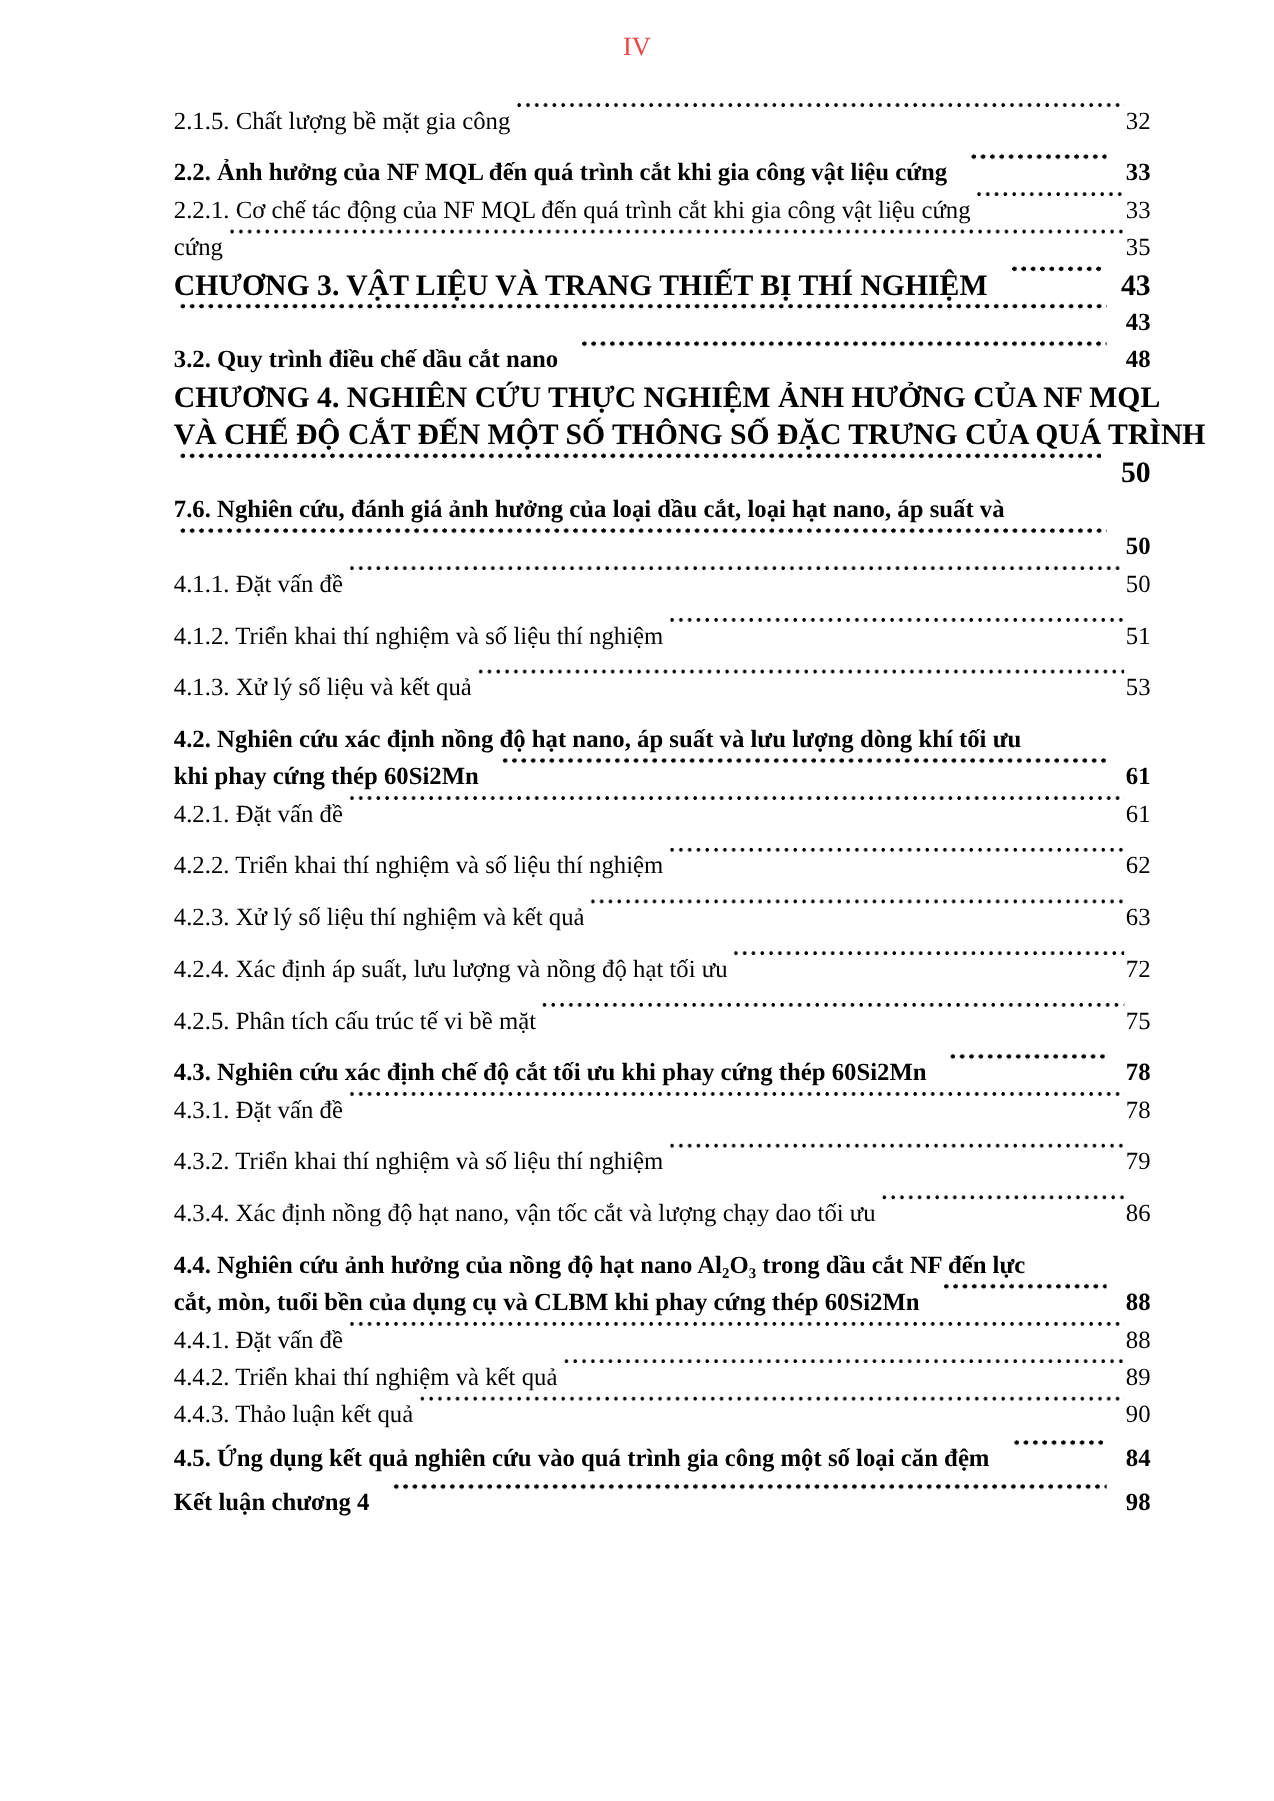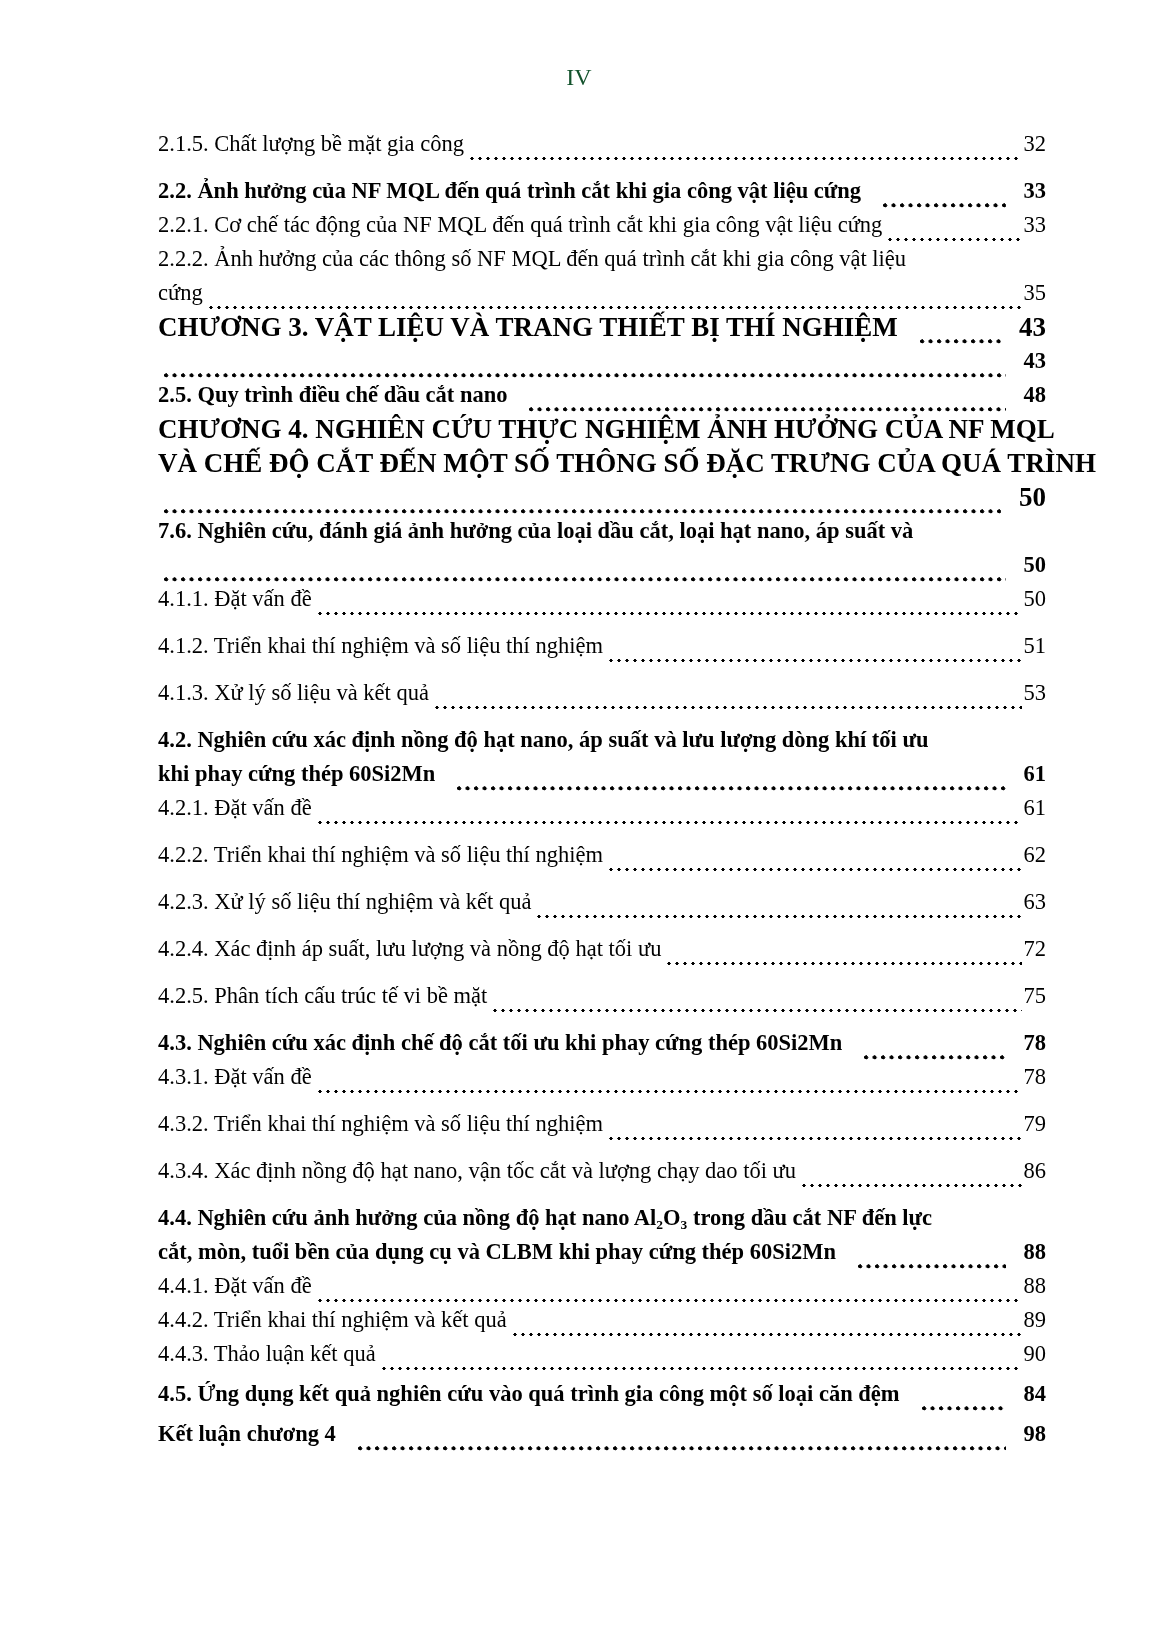--- a/index.html
+++ b/index.html
@@ -10,33 +10,33 @@
   .sheet {
     position: relative;
     width: 1158px;
     height: 1637px;
     background: #ffffff;
     color: #000000;
     font-family: "Liberation Serif", "DejaVu Serif", serif;
     overflow: hidden;
   }
   .page-number {
-    margin-top: 62px;
+    margin-top: 28px;
     text-align: center;
     font-size: 24px;
     line-height: 30px;
-    color: #14532d;
+    color: #ef4444;
   }
   .toc {
     margin: 35px 112px 0 158px; 
   }
   .entry { margin: 0; }
   .entry .line {
     display: flex;
-    align-items: flex-end;
+    align-items: flex-start;
     font-size: 22.5px;
     line-height: 34px;
     white-space: pre;
   }
   .entry.bold .line { font-weight: bold; gap: 16px; }
   .entry.chapter .line { font-size: 27px; }
   .entry.gap-small { margin-top: 6px; }
   .entry.gap-large { margin-top: 13px; }
   .t {
     white-space: pre;
@@ -68,31 +68,30 @@
       <div class="entry">
         <div class="line"><span class="t">2.1.5. Chất lượng bề mặt gia công</span><span class="leader"></span><span class="pg">32</span></div>
       </div>
       <div class="entry bold gap-large">
         <div class="line"><span class="t">2.2. Ảnh hưởng của NF MQL đến quá trình cắt khi gia công vật liệu cứng</span><span class="leader"></span><span class="pg">33</span></div>
       </div>
       <div class="entry">
         <div class="line"><span class="t">2.2.1. Cơ chế tác động của NF MQL đến quá trình cắt khi gia công vật liệu cứng</span><span class="leader"></span><span class="pg">33</span></div>
       </div>
       <div class="entry">
-        <div class="line"><span class="t">2.2.2. Ảnh hưởng của các thông số NF MQL đến quá trình cắt khi gia công vật liệu</span></div>
         <div class="line"><span class="t">cứng</span><span class="leader"></span><span class="pg">35</span></div>
       </div>
       <div class="entry bold chapter">
         <div class="line"><span class="t">CHƯƠNG 3. VẬT LIỆU VÀ TRANG THIẾT BỊ THÍ NGHIỆM</span><span class="leader"></span><span class="pg">43</span></div>
       </div>
       <div class="entry bold">
         <div class="line"><span class="leader"></span><span class="pg">43</span></div>
       </div>
       <div class="entry bold">
-        <div class="line"><span class="t">2.5. Quy trình điều chế dầu cắt nano</span><span class="leader"></span><span class="pg">48</span></div>
+        <div class="line"><span class="t">3.2. Quy trình điều chế dầu cắt nano</span><span class="leader"></span><span class="pg">48</span></div>
       </div>
       <div class="entry bold chapter">
         <div class="line"><span class="t">CHƯƠNG 4. NGHIÊN CỨU THỰC NGHIỆM ẢNH HƯỞNG CỦA NF MQL</span></div>
         <div class="line"><span class="t">VÀ CHẾ ĐỘ CẮT ĐẾN MỘT SỐ THÔNG SỐ ĐẶC TRƯNG CỦA QUÁ TRÌNH</span></div>
         <div class="line"><span class="leader"></span><span class="pg">50</span></div>
       </div>
       <div class="entry bold">
         <div class="line"><span class="t">7.6. Nghiên cứu, đánh giá ảnh hưởng của loại dầu cắt, loại hạt nano, áp suất và</span></div>
         <div class="line"><span class="leader"></span><span class="pg">50</span></div>
       </div>

